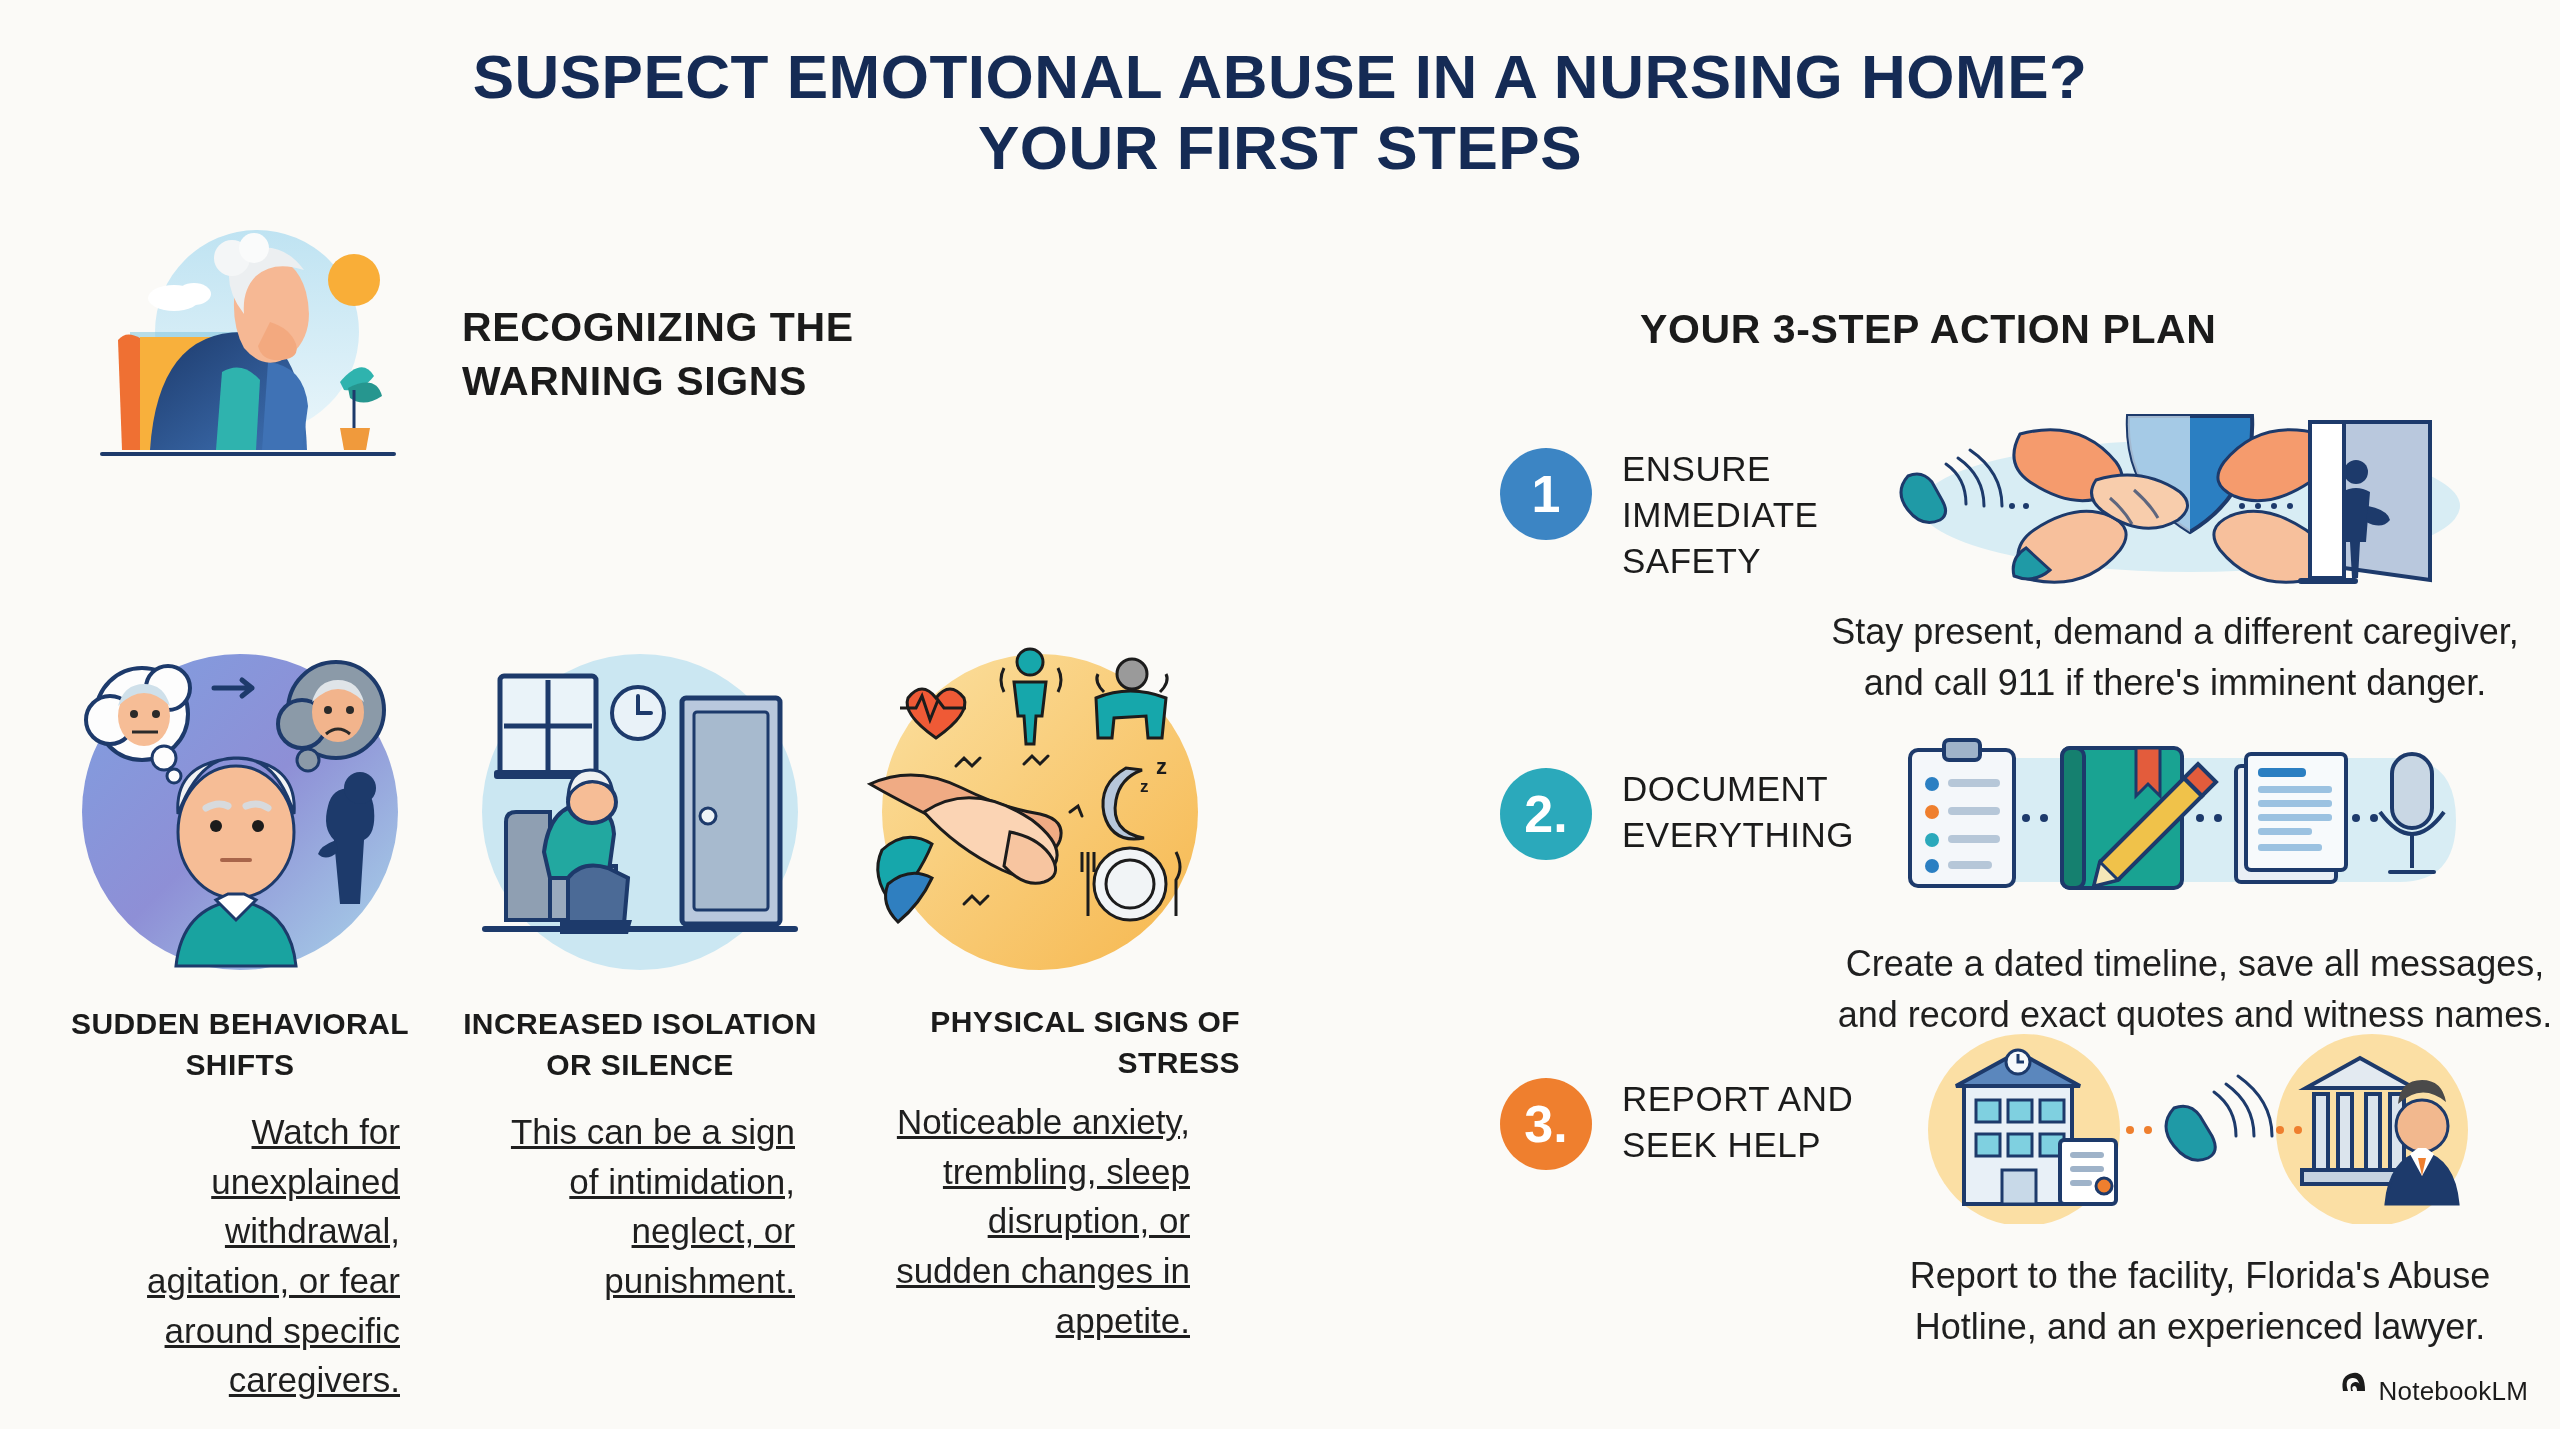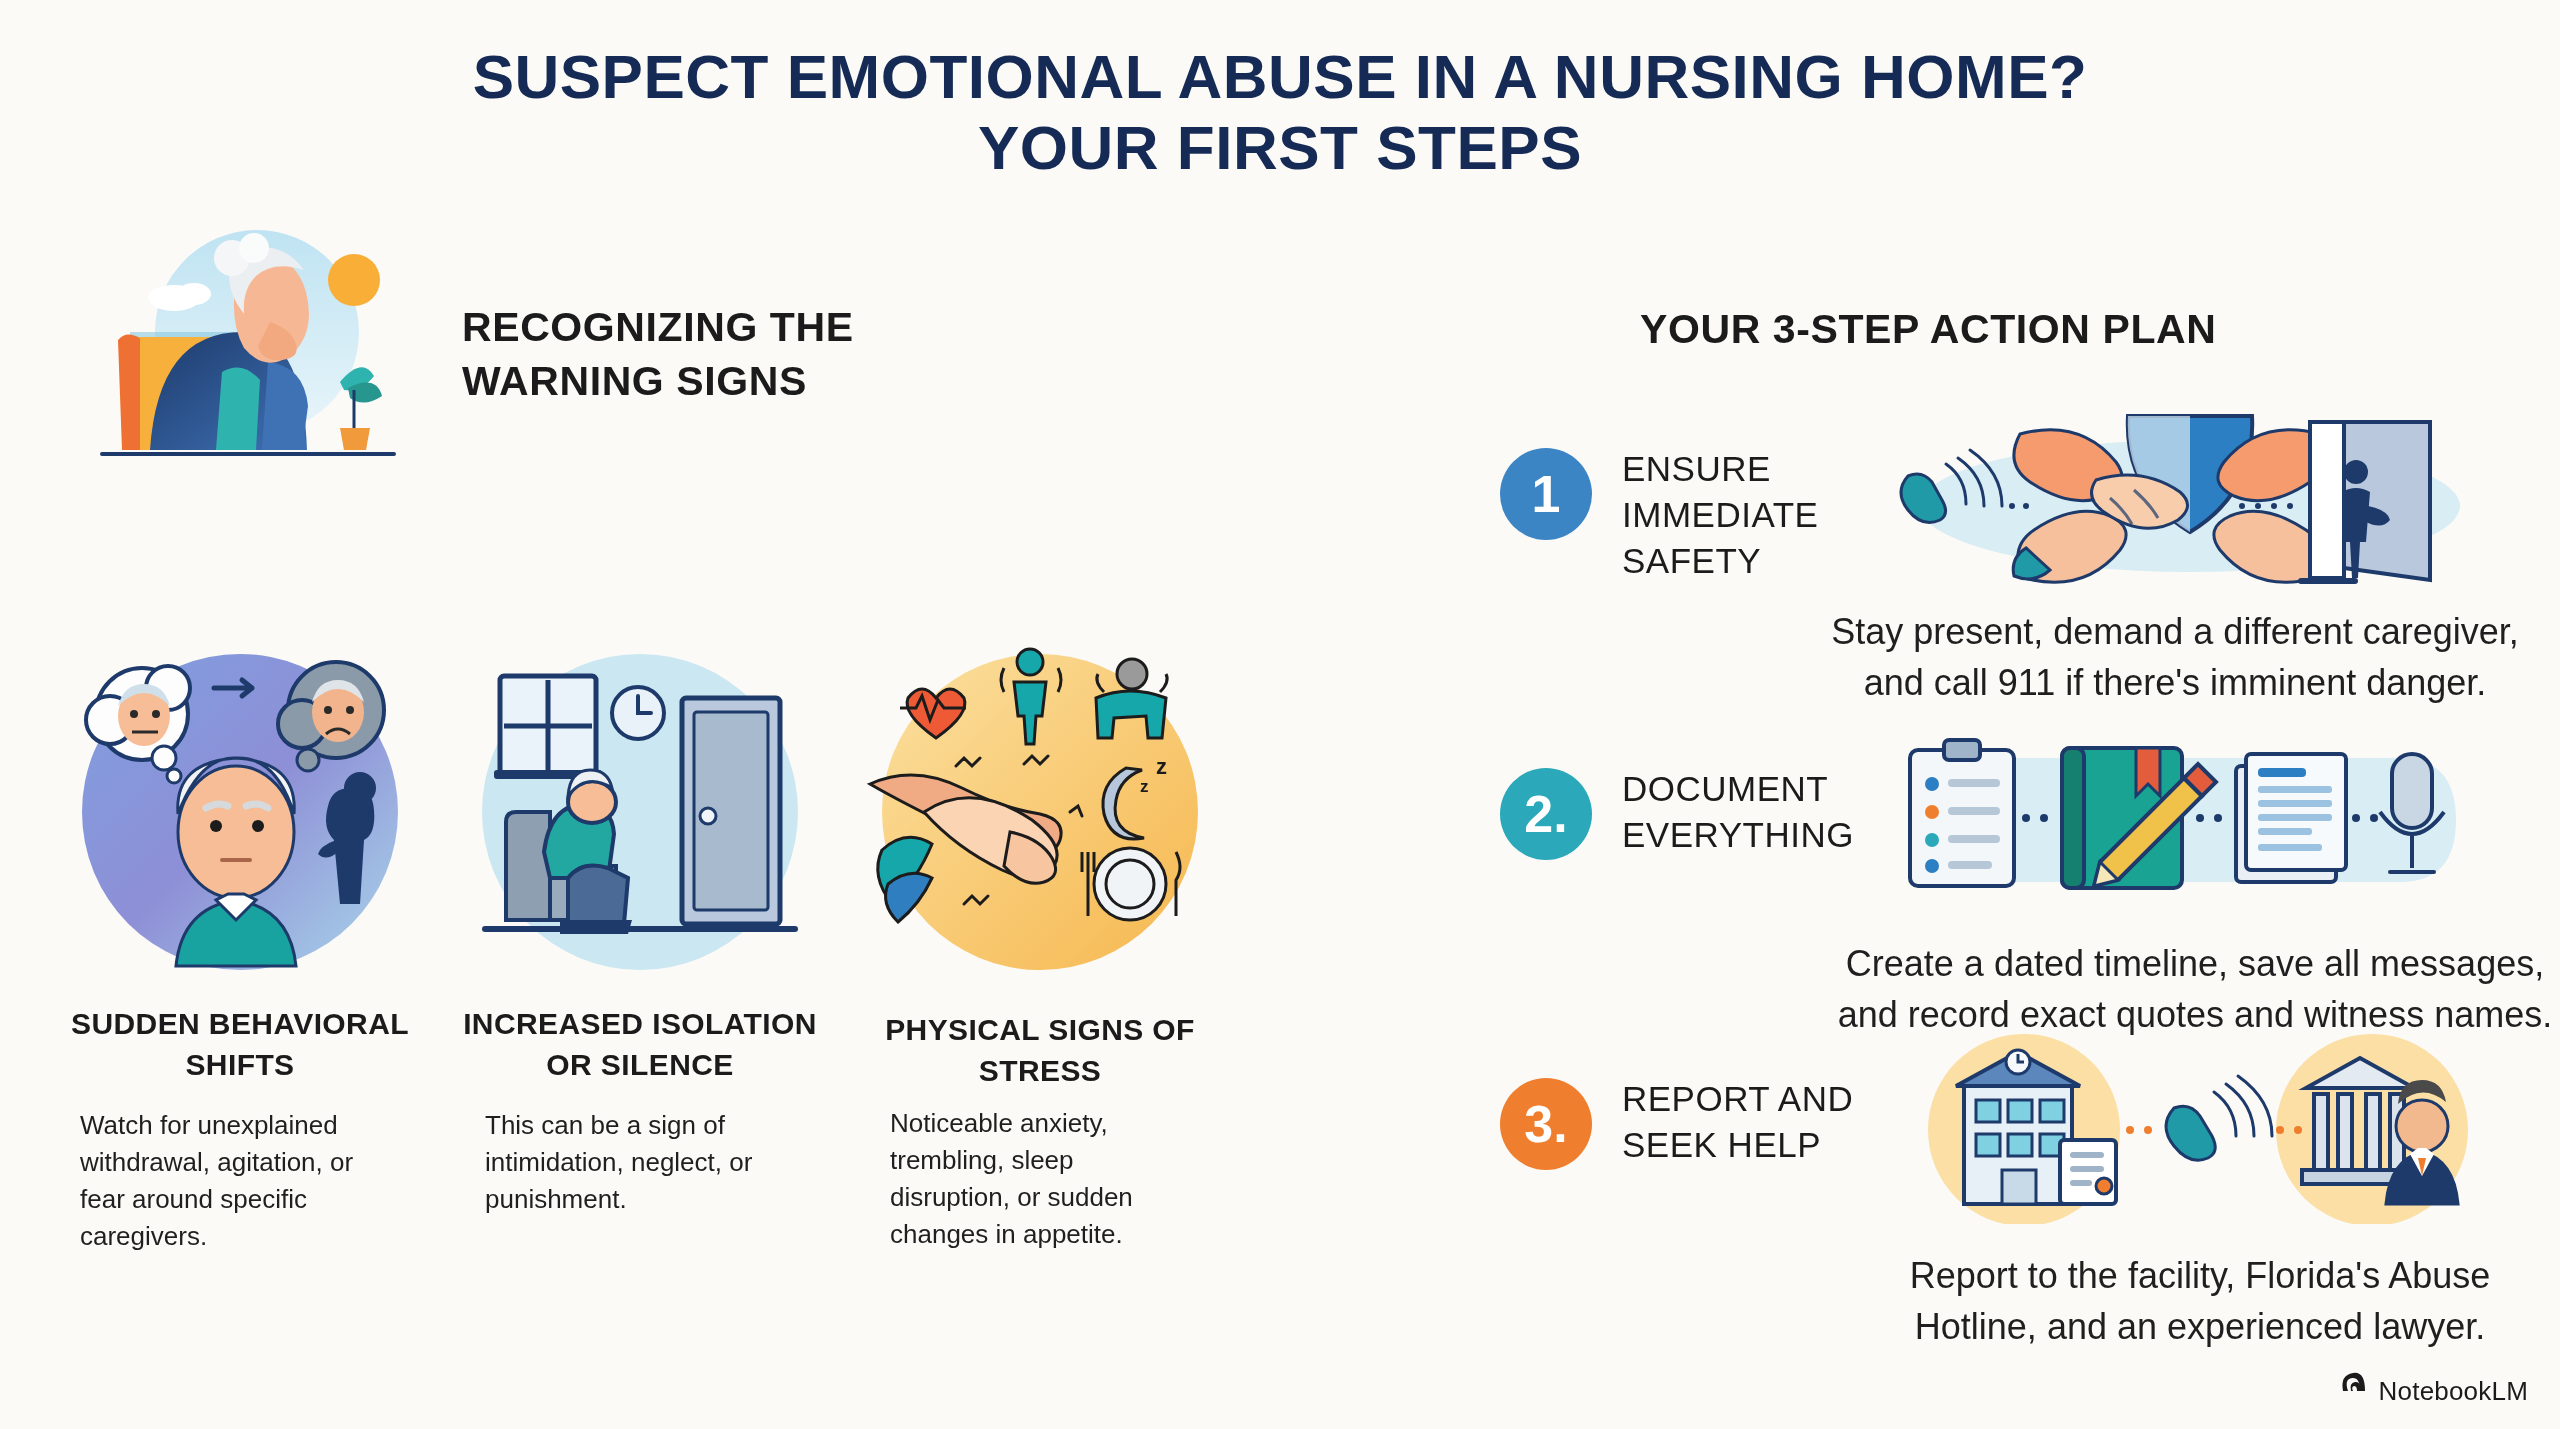--- a/index.html
+++ b/index.html
@@ -50,29 +50,30 @@
     font-weight:bold;
     font-size:30px;
     letter-spacing:0.4px;
     color:#1b1b1b;
     text-align:center;
     line-height:1.35;
     text-transform:uppercase;
   }
   .card-body {
     margin-top:22px;
-    font-size:26px;
+    font-size:35px;
     color:#1f1f1f;
-    text-align:left;
+    text-align:right;
     line-height:1.42;
     width:330px;
+    text-decoration:underline;
   }
   #card-1 .card-body { width:320px; }
   #card-2 .card-body { width:310px; }
-  #card-3 .card-title { margin-top:22px; }
+  #card-3 .card-title { margin-top:14px;text-align:right; }
   #card-3 .card-body { margin-top:14px; width:300px; }
 
   
   .step { position:absolute; left:1500px; width:1040px; }
   #step-1 { top:444px; }
   #step-2 { top:764px; }
   #step-3 { top:1074px; }
 
   .step-head { display:flex; align-items:flex-start; }
   .badge {

